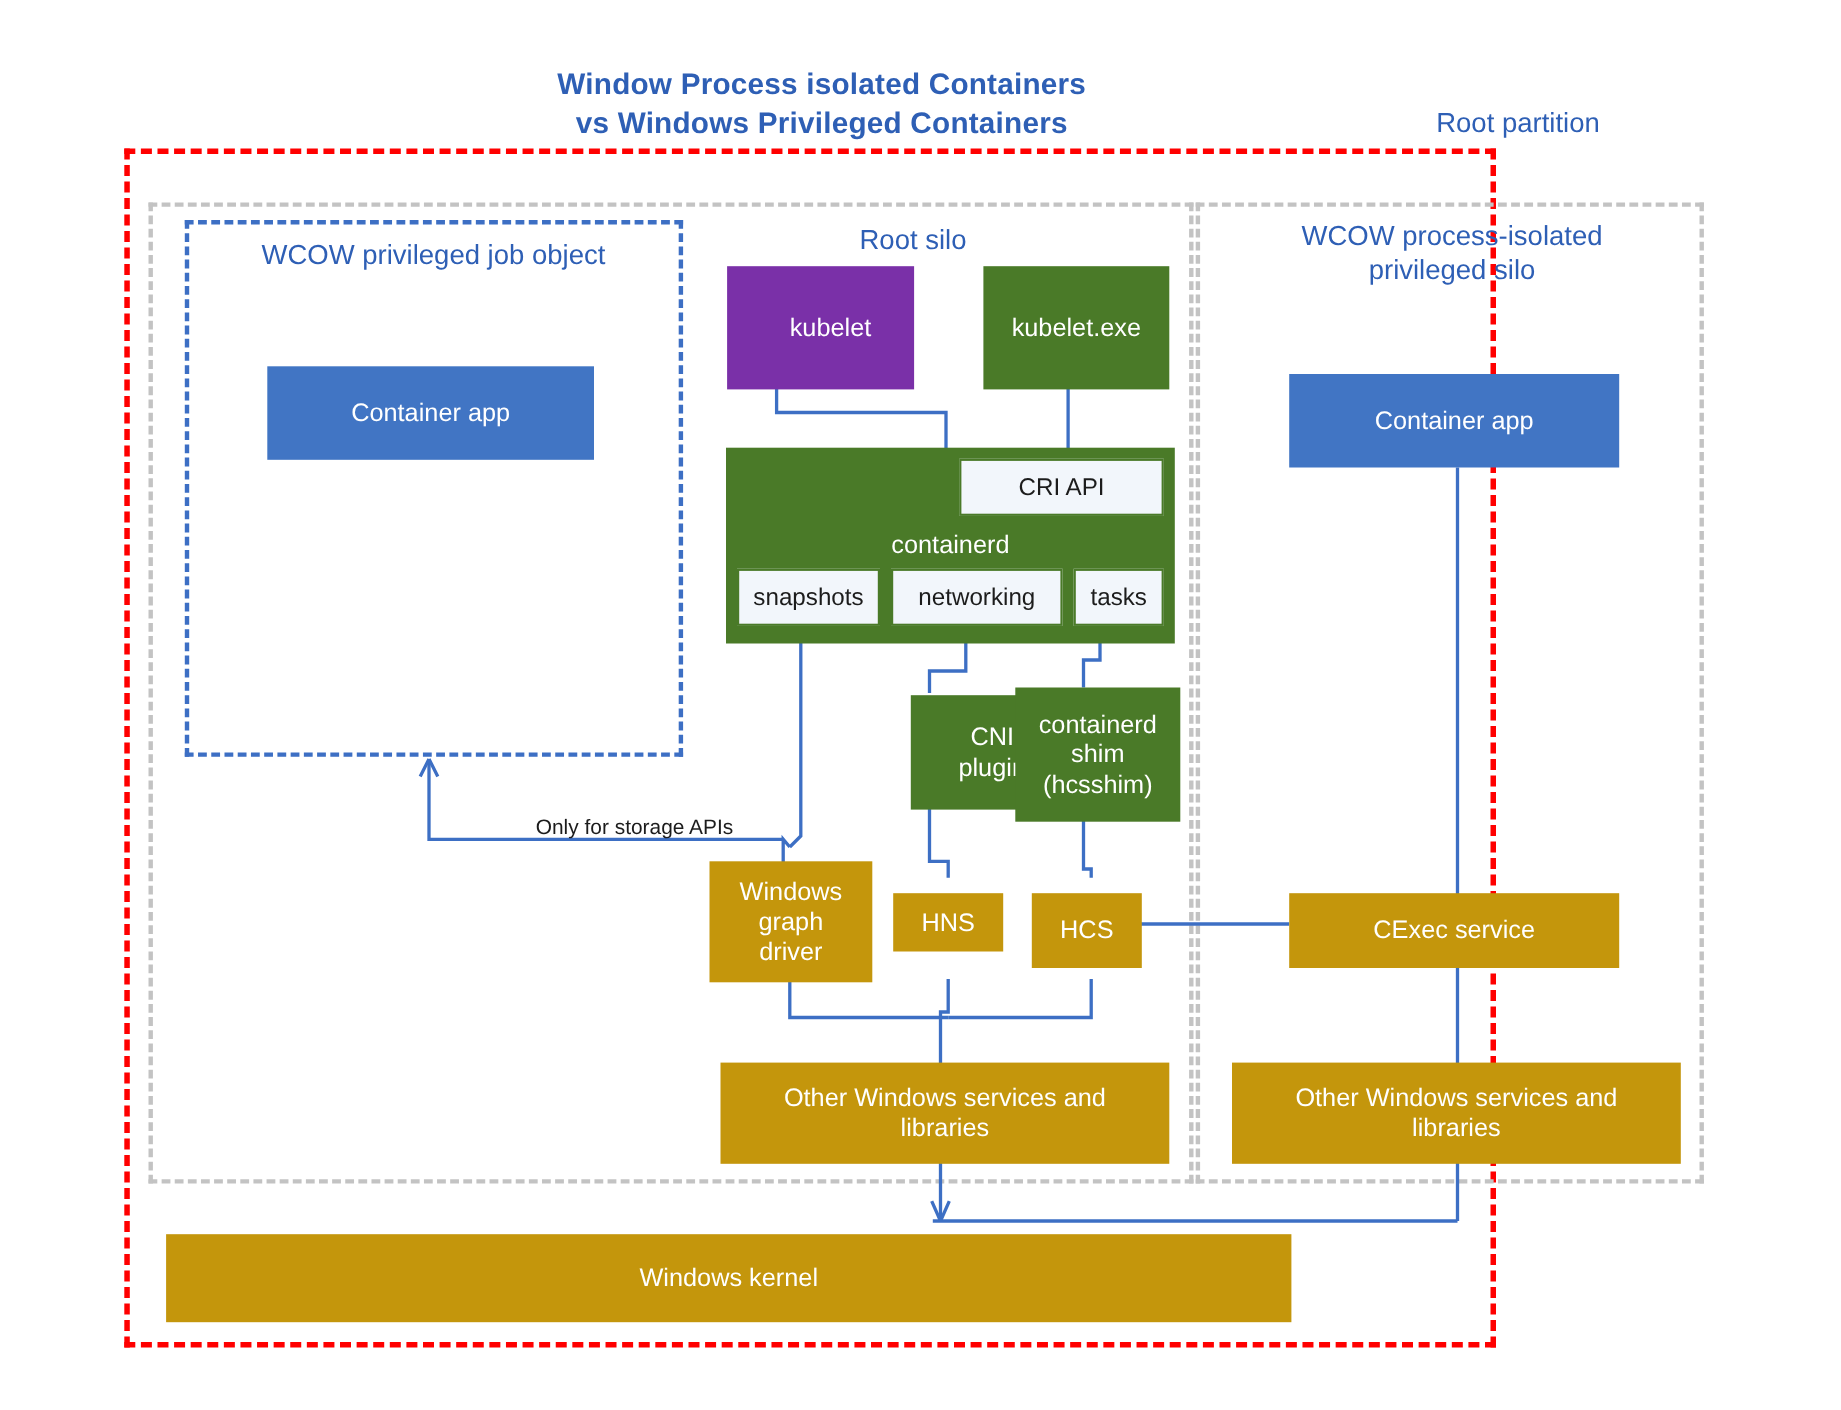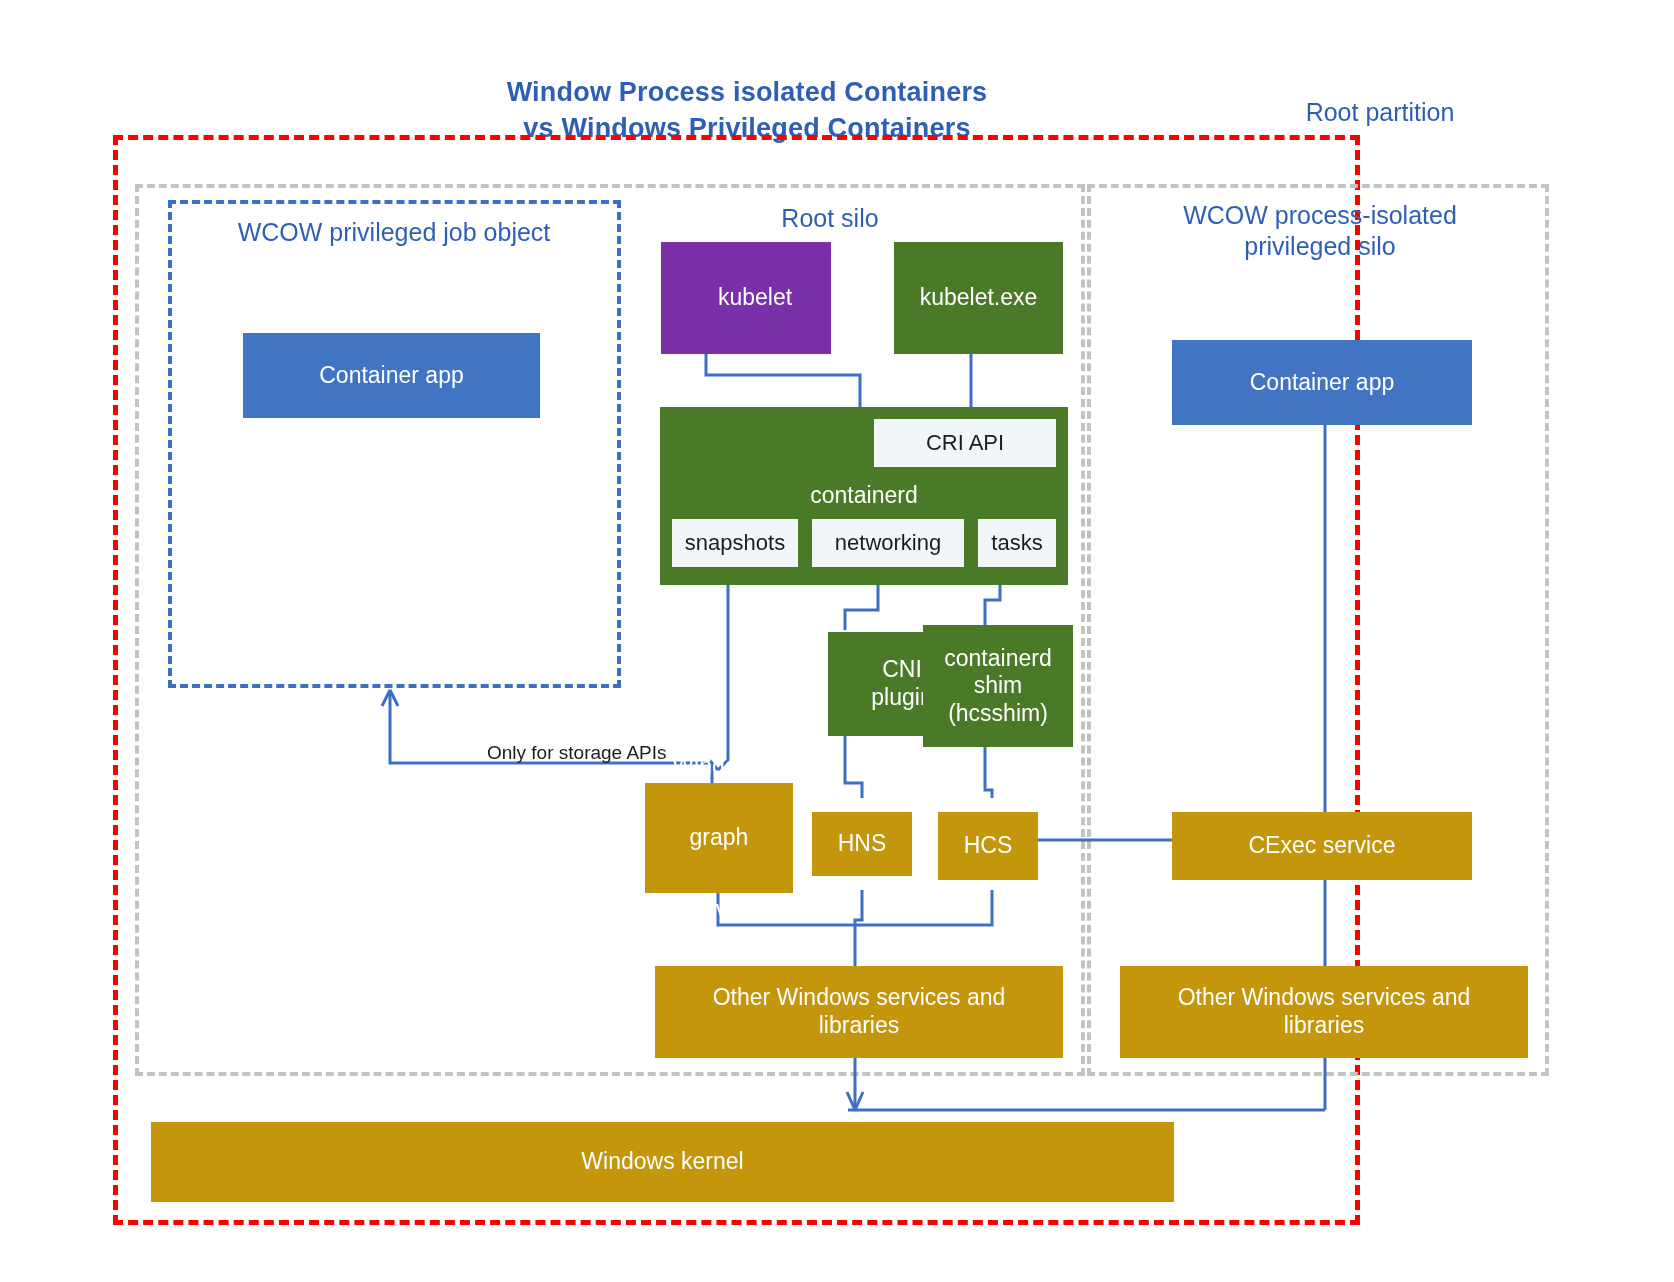--- a/index.html
+++ b/index.html
@@ -91,21 +91,21 @@
     left: 0; top: 0;
     width: 1674px; height: 1282px;
     pointer-events: none;
   }
 </style>
 </head>
 <body>
 
 <div id="canvas">
 
-  <div class="abs title" style="left:437px; top:58px; width:620px;margin-top:16px;">
+  <div class="abs title" style="left:437px; top:58px; width:620px;">
     <div>Window Process isolated Containers</div>
     <div>vs Windows Privileged Containers</div>
   </div>
 
   <div class="abs label-blue" style="left:1250px; top:97px; width:260px;">Root partition</div>
 
   <div class="abs root-partition-frame" style="left:113px; top:135px; width:1247px; height:1090px;"></div>
 
   <div class="abs gray-frame" style="left:135px; top:184px; width:950px; height:892px;"></div>
 
@@ -178,27 +178,27 @@
   </div>
 
   <div class="abs box box-green" style="left:923px; top:625px; width:150px; height:122px; flex-direction:column;">
     <div>containerd</div>
     <div>shim</div>
     <div>(hcsshim)</div>
   </div>
 
   <div class="abs note" style="left:487px; top:742px;">Only for storage APIs</div>
 
-  <div class="abs box box-gold" style="left:645px; top:783px; width:148px; height:110px; flex-direction:column;gap:44px;">
+  <div class="abs box box-gold" style="left:645px; top:783px; width:148px; height:110px; flex-direction:column;">
     <div>Windows</div>
     <div>graph</div>
     <div>driver</div>
   </div>
 
-  <div class="abs box box-gold" style="left:812px; top:812px; width:100px; height:64px;">HNS</div>
+  <div class="abs box box-gold" style="left:812px; top:812px; width:100px; height:53px;">HNS</div>
 
   <div class="abs box box-gold" style="left:938px; top:812px; width:100px; height:68px;">HCS</div>
 
   <div class="abs box box-gold" style="left:1172px; top:812px; width:300px; height:68px;">CExec service</div>
 
   <div class="abs box box-gold" style="left:655px; top:966px; width:408px; height:92px; flex-direction:column;">
     <div>Other Windows services and</div>
     <div>libraries</div>
   </div>
 

